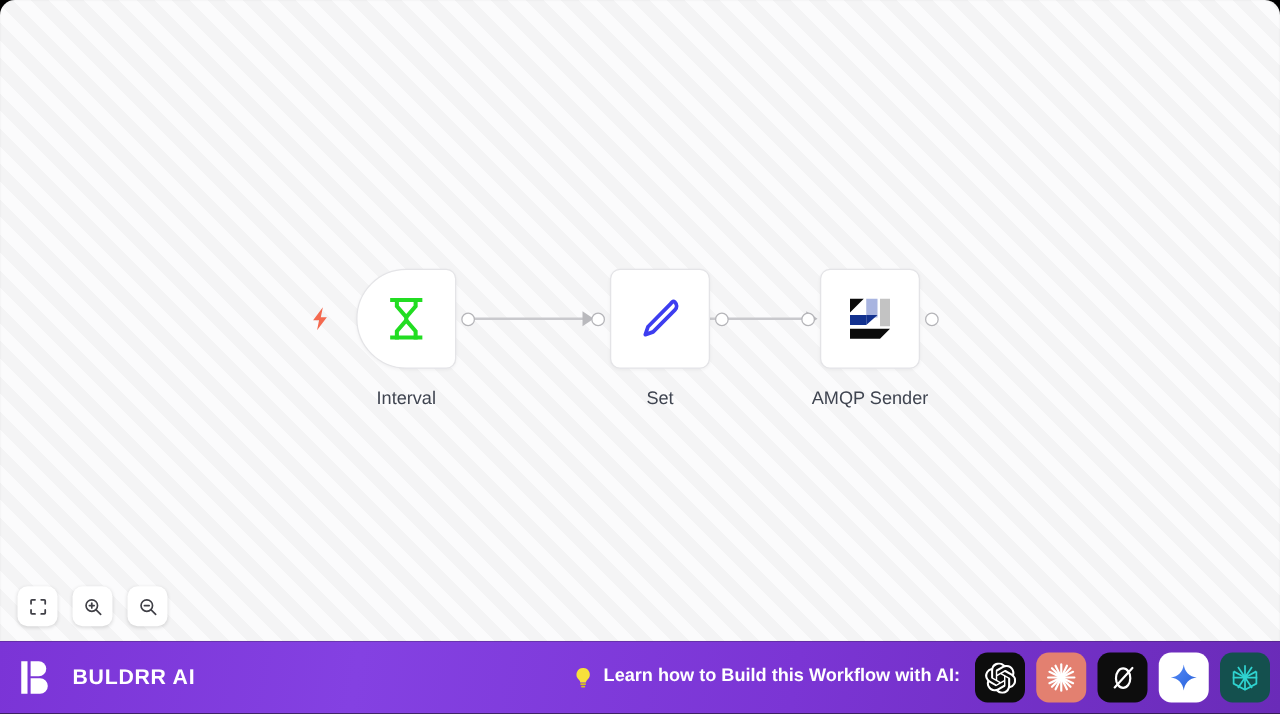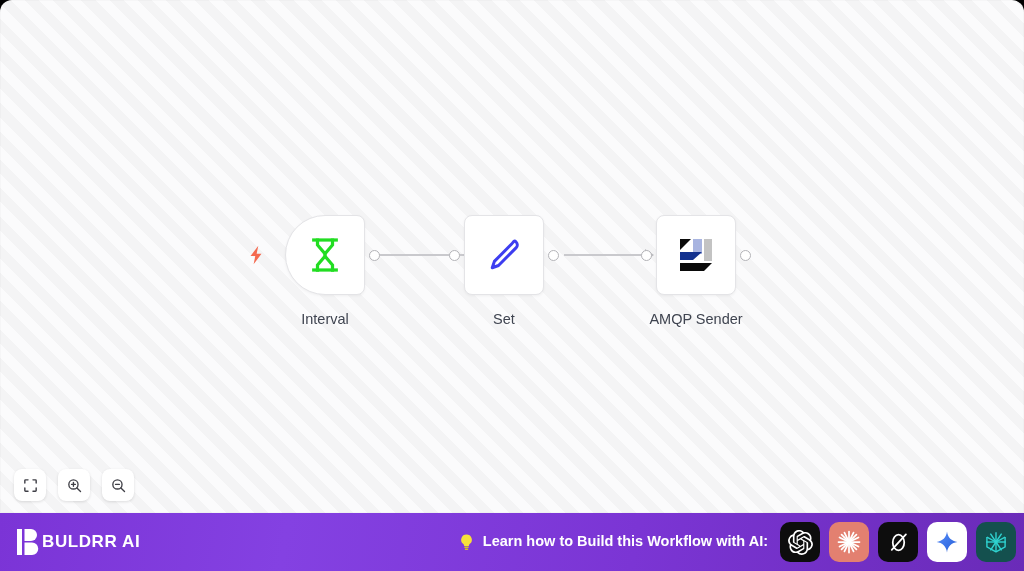--- a/index.html
+++ b/index.html
@@ -179,21 +179,21 @@
     background: linear-gradient(100deg, #7b34d6 0%, #8441e2 28%, #7b35d4 62%, #6a2bb8 100%);
     display: flex;
     align-items: center;
     box-sizing: border-box;
     padding: 0 8px 0 16px;
   }
 
   .brand {
     display: flex;
     align-items: center;
-    gap: 0;
+    gap: 16px;
   }
   .brand-mark {
     width: 26px;
     height: 30px;
     display: flex;
     align-items: center;
     justify-content: center;
   }
   .brand-text {
     color: #ffffff;
@@ -274,21 +274,21 @@
                 <line x1="16" y1="14.6" x2="16" y2="17.4"></line>
               </g>
             </svg>
           </div>
           <div class="endpoint out"></div>
         </div>
 
         <div class="node-label">Interval</div>
       </div>
 
-      <div class="node-wrap" style="left:464px; top:215px; width:80px; height:80px;">
+      <div class="node-wrap" style="left:488px; top:215px; width:80px; height:80px;">
 
         <div class="node">
           <div class="node-icon">
             <svg viewBox="0 0 32 32" width="40" height="40">
               <path d="M25.5 5.4 C27 6.9 27 8.9 25.6 10.3 L11.6 24.4 L6.6 26.2 L8.3 21.1 L22.3 7 C23.7 5.6 24.1 4.0 25.5 5.4 Z" fill="none" stroke="#3d3df0" stroke-width="2.4" stroke-linejoin="round"></path>
             </svg>
           </div>
           <div class="endpoint in"></div>
           <div class="endpoint out"></div>
         </div>

